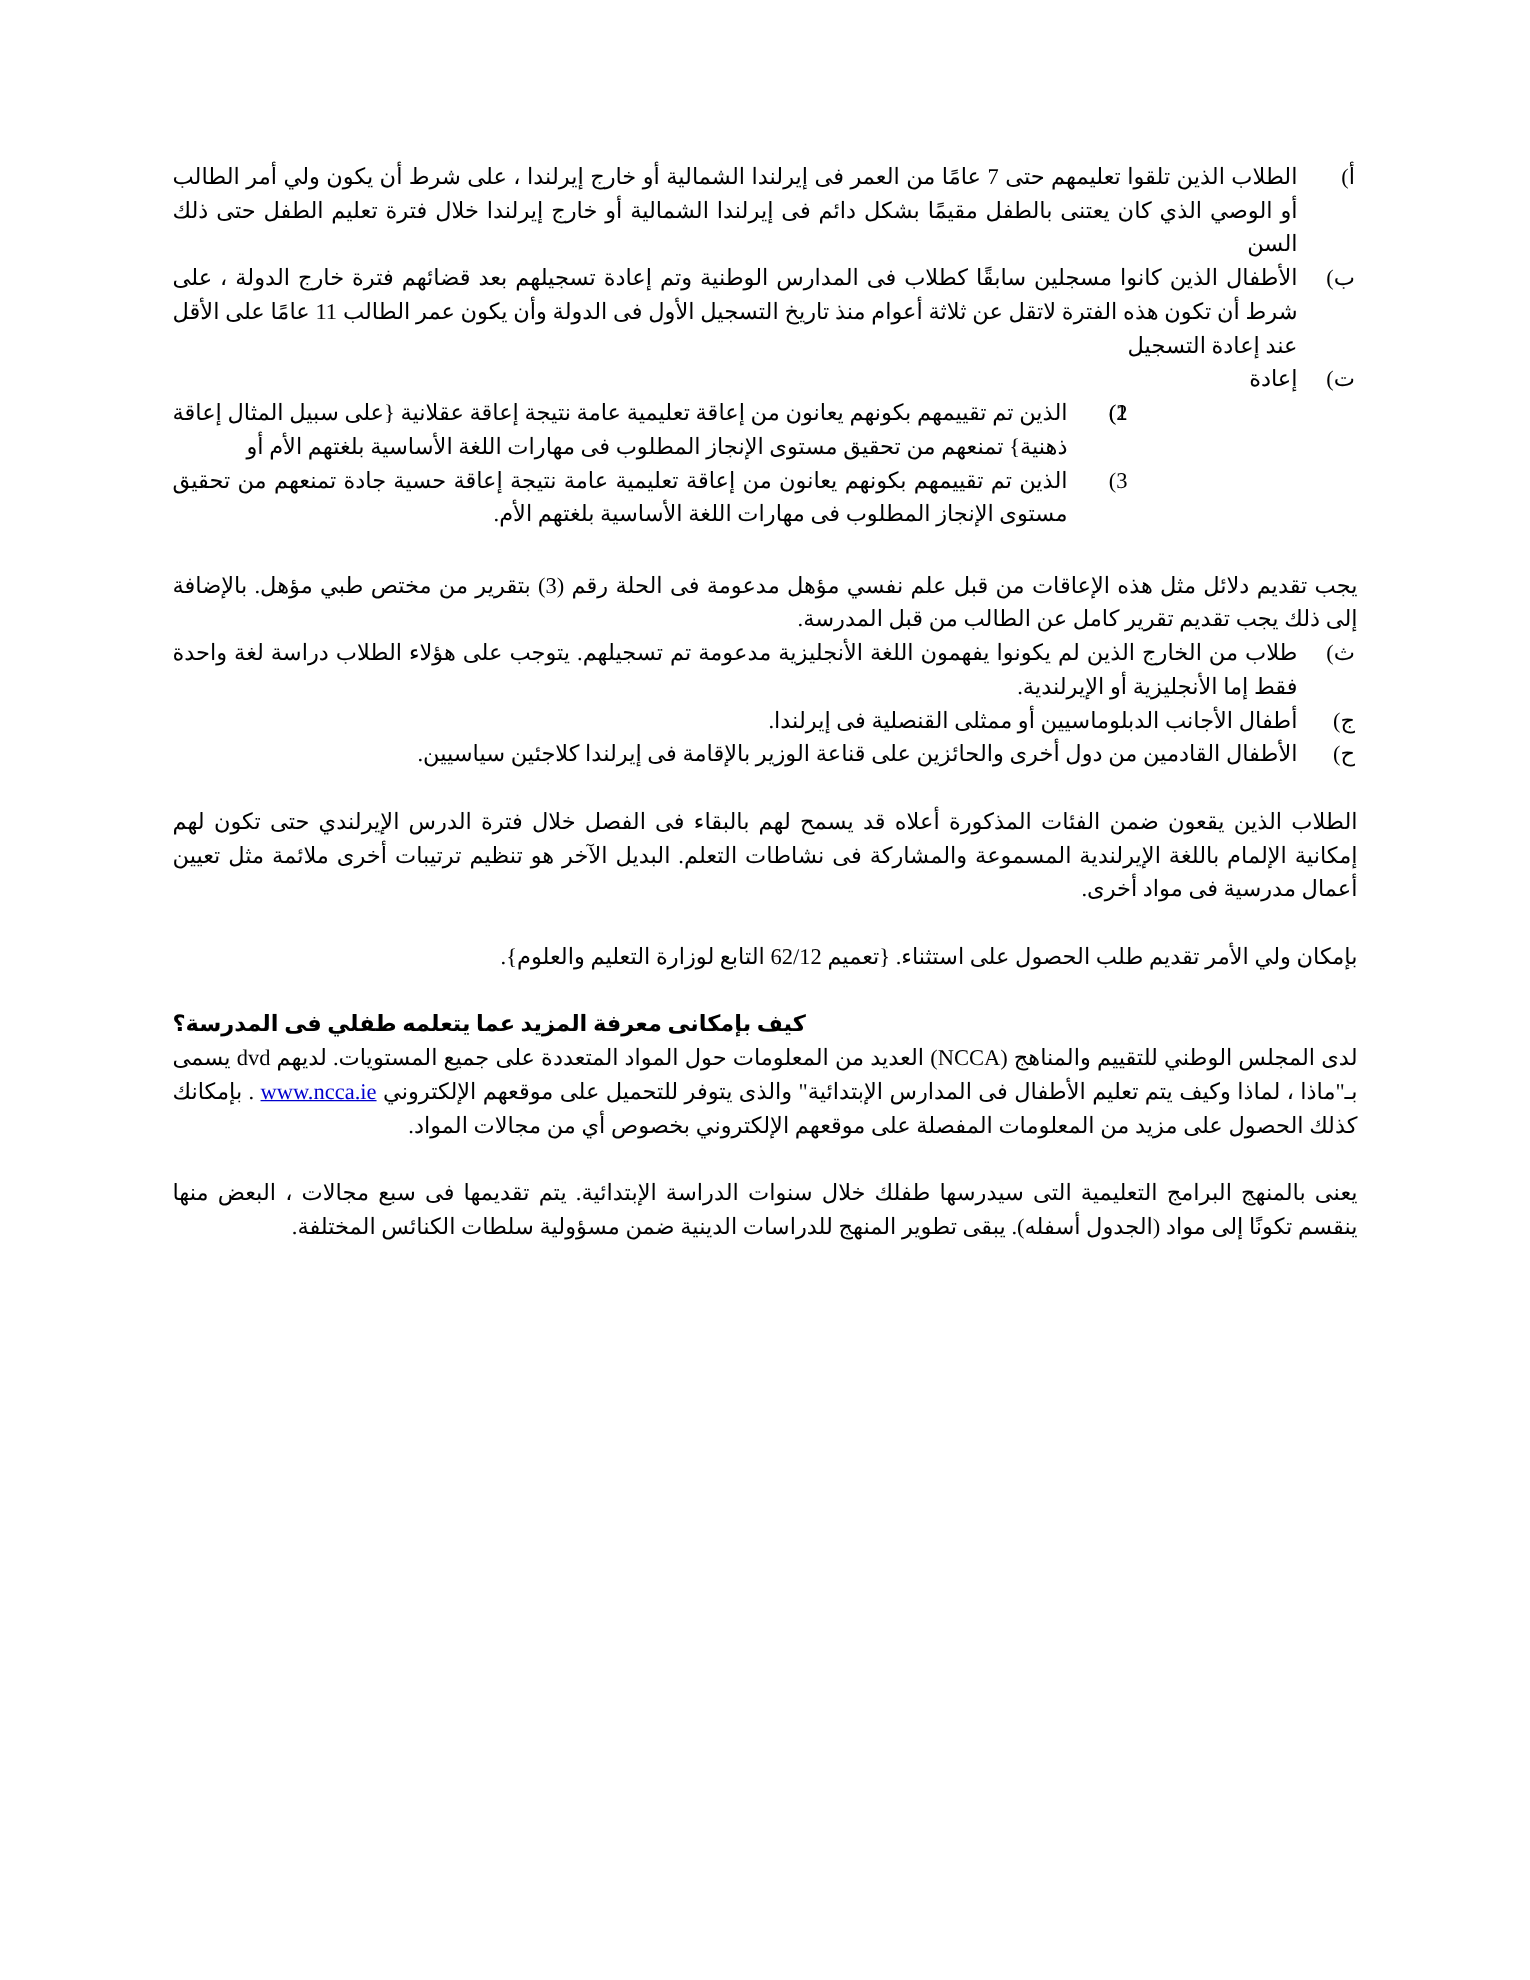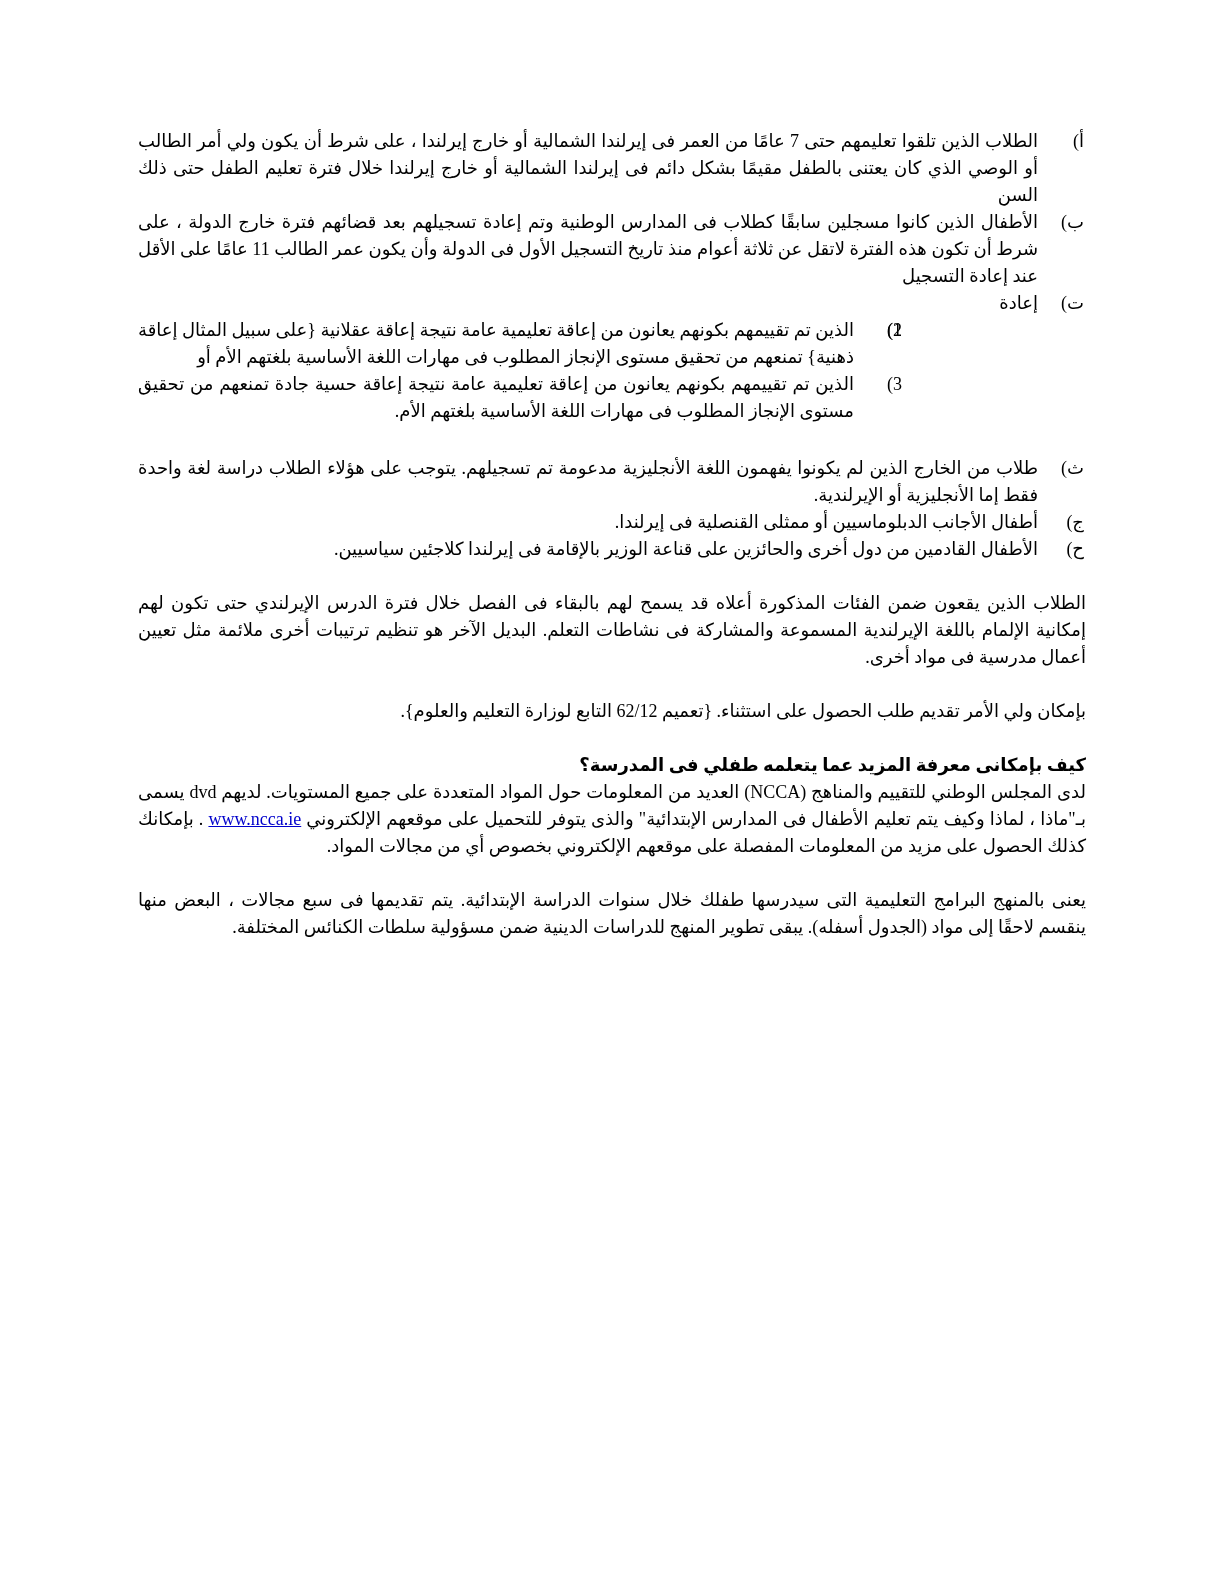--- a/index.html
+++ b/index.html
@@ -19,21 +19,21 @@
   }
   .li{position:relative;text-align:justify;}
   .li.level1{padding-right:48px;}
   .li.level1 > .marker{position:absolute;right:2px;top:0;}
   .li.level2{padding-right:232px;}
   .li.level2 > .marker{position:absolute;right:184px;top:0;}
   .marker{white-space:nowrap;}
   .para{text-align:justify;margin:0;}
   .gap{height:27px;}
   .gap-lg{height:30px;}
-  .heading{font-weight:bold;text-align:right;margin:0;}
+  .heading{font-weight:bold;text-align:left;margin:0;}
   a.doc-link{text-decoration:underline;cursor:pointer;}
 </style>
 </head>
 <body>
 
 <div class="page">
 
   <div class="li level1">
     <span class="marker">أ)</span>
     <div class="txt">الطلاب الذين تلقوا تعليمهم حتى 7 عامًا من العمر فى إيرلندا الشمالية أو خارج إيرلندا ، على شرط أن يكون ولي أمر الطالب أو الوصي الذي كان يعتنى بالطفل مقيمًا بشكل دائم فى إيرلندا الشمالية أو خارج إيرلندا خلال فترة تعليم الطفل حتى ذلك السن</div>
@@ -54,20 +54,21 @@
     <span class="marker">2)</span>
     <div class="txt">الذين تم تقييمهم بكونهم يعانون من إعاقة تعليمية عامة نتيجة إعاقة عقلانية {على سبيل المثال إعاقة ذهنية} تمنعهم من تحقيق مستوى الإنجاز المطلوب فى مهارات اللغة الأساسية بلغتهم الأم أو</div>
   </div>
   <div class="li level2">
     <span class="marker">3)</span>
     <div class="txt">الذين تم تقييمهم بكونهم يعانون من إعاقة تعليمية عامة نتيجة إعاقة حسية جادة تمنعهم من تحقيق مستوى الإنجاز المطلوب فى مهارات اللغة الأساسية بلغتهم الأم.</div>
   </div>
 
   <div class="gap-lg"></div>
 
+  <p class="para">يجب تقديم دلائل مثل هذه الإعاقات من قبل علم نفسي مؤهل مدعومة فى الحلة رقم (3) بتقرير من مختص طبي مؤهل. بالإضافة إلى ذلك يجب تقديم تقرير كامل عن الطالب من قبل المدرسة.</p>
 
   <div class="li level1">
     <span class="marker">ث)</span>
     <div class="txt">طلاب من الخارج الذين لم يكونوا يفهمون اللغة الأنجليزية مدعومة تم تسجيلهم. يتوجب على هؤلاء الطلاب دراسة لغة واحدة فقط إما الأنجليزية أو الإيرلندية.</div>
   </div>
   <div class="li level1">
     <span class="marker">ج)</span>
     <div class="txt">أطفال الأجانب الدبلوماسيين أو ممثلى القنصلية فى إيرلندا.</div>
   </div>
   <div class="li level1">
@@ -85,15 +86,15 @@
 
   <div class="gap"></div>
 
   <p class="heading">كيف بإمكانى معرفة المزيد عما يتعلمه طفلي فى المدرسة؟</p>
 
   <p class="para"><span>لدى المجلس الوطني للتقييم والمناهج (NCCA) العديد من المعلومات حول المواد المتعددة على جميع المستويات. لديهم dvd يسمى بـ"ماذا ، لماذا وكيف يتم تعليم الأطفال فى المدارس الإبتدائية" والذى يتوفر للتحميل على موقعهم الإلكتروني </span><a class="doc-link" style="color: rgb(0, 0, 204);">www.ncca.ie</a><span> . بإمكانك كذلك الحصول على مزيد من المعلومات المفصلة على موقعهم الإلكتروني بخصوص أي من مجالات المواد.</span></p>
 
   <div class="gap"></div>
 
 
-  <p class="para">يعنى بالمنهج البرامج التعليمية التى سيدرسها طفلك خلال سنوات الدراسة الإبتدائية. يتم تقديمها فى سبع مجالات ، البعض منها ينقسم لاحقًا إلى مواد (الجدول أسفله). يبقى تطوير المنهج للدراسات الدينية ضمن مسؤولية سلطات الكنائس المختلفة.</p>
+  <p class="para">يعنى بالمنهج البرامج التعليمية التى سيدرسها طفلك خلال سنوات الدراسة الإبتدائية. يتم تقديمها فى سبع مجالات ، البعض منها ينقسم تكونًا إلى مواد (الجدول أسفله). يبقى تطوير المنهج للدراسات الدينية ضمن مسؤولية سلطات الكنائس المختلفة.</p>
 
 </div>
 
 </body></html>

